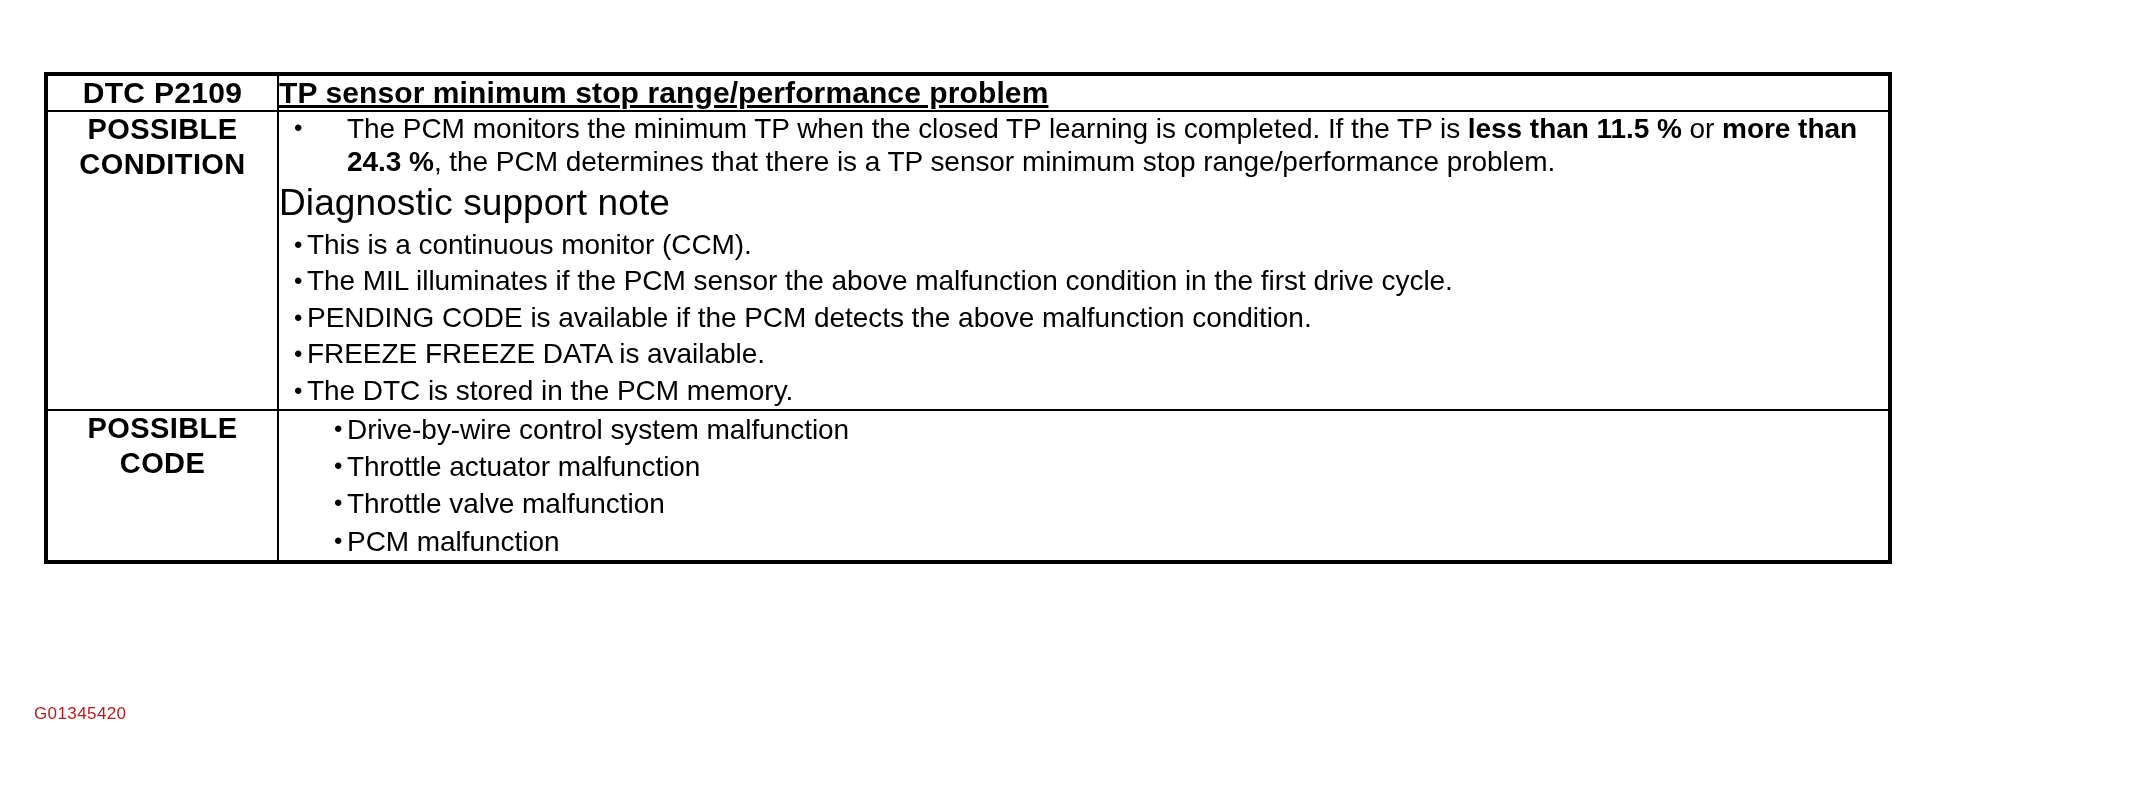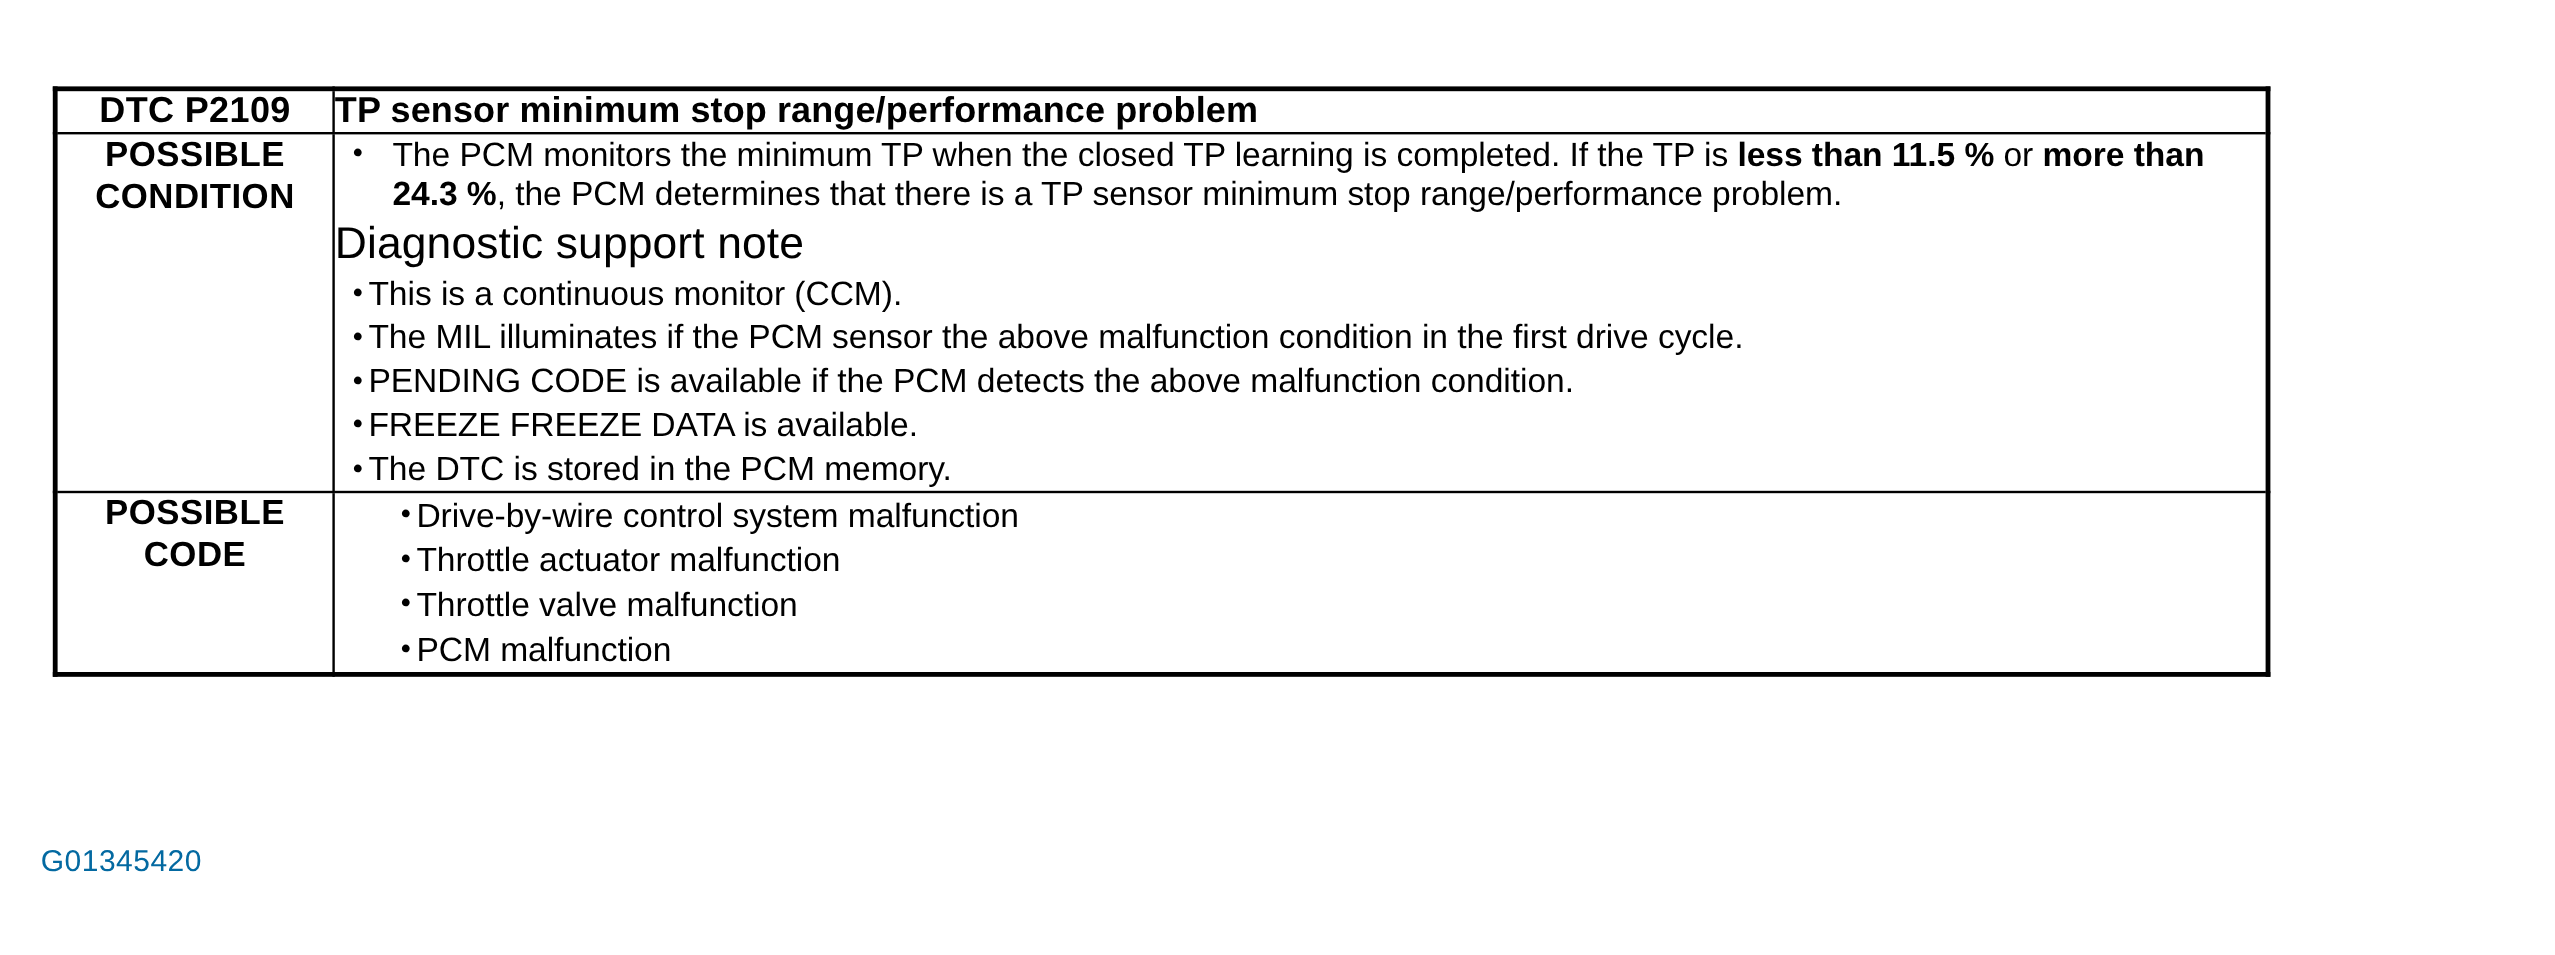--- a/index.html
+++ b/index.html
@@ -53,20 +53,21 @@
     letter-spacing: 0.3px;
     padding: 5px 6px 7px 6px;
     white-space: nowrap;
   }
   .hdr-title {
     font-size: 30px;
     font-weight: bold;
     letter-spacing: 0.1px;
     padding: 5px 10px 7px 14px;
     white-space: nowrap;
+    text-decoration: underline;
   }
 
   
   .row-label {
     text-align: center;
     font-size: 29px;
     font-weight: bold;
     line-height: 1.20;
     letter-spacing: 0.4px;
     vertical-align: middle;
@@ -75,21 +76,21 @@
 
   
   .body-cell {
     padding: 8px 12px 10px 14px;
     font-size: 28px;
     line-height: 1.185;
   }
 
   .para {
     position: relative;
-    padding-left: 48px;
+    padding-left: 68px;
     margin: 0 0 1px 0;
     font-size: 28px;
     line-height: 1.185;
     letter-spacing: -0.05px;
   }
   .para::before {
     content: "\2022";
     position: absolute;
     left: 15px;
     top: 0;
@@ -137,23 +138,23 @@
   ul.bullets.cause li {
     line-height: 1.33;
     margin-left: 40px;
   }
 
   
   .figure-id {
     position: absolute;
     left: 34px;
     top: 704px;
-    font-size: 25px;
+    font-size: 17px;
     letter-spacing: 0.4px;
-    color: #0369a1;
+    color: #b91c1c;
   }
 </style>
 </head>
 <body>
 
 <div class="page">
 
   <table class="dtc-table">
     <colgroup>
       <col class="col-label">

